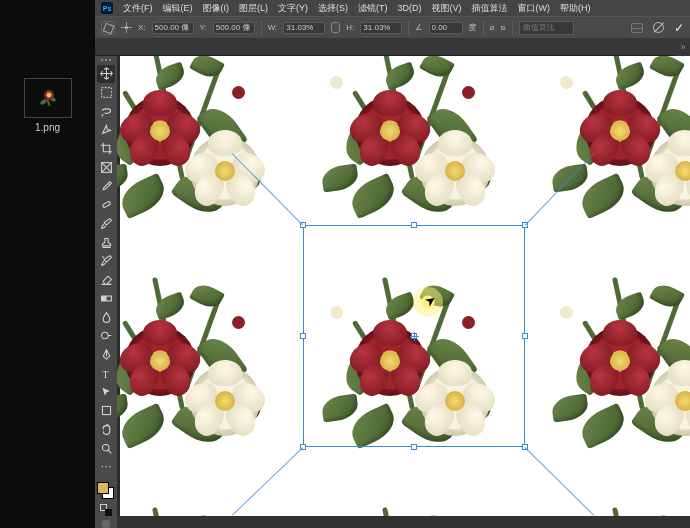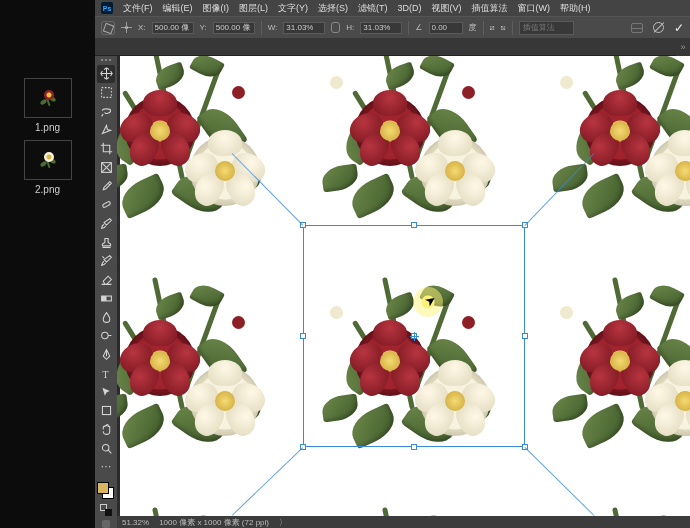--- a/index.html
+++ b/index.html
@@ -120,31 +120,20 @@
     <div class="box">
       <div class="rose red">
           <div class="stem"></div>
           <div class="leaf l1"></div>
           <div class="leaf l2"></div>
           <div class="flower"></div>
         </div>
     </div>
     <div>1.png</div>
   </div>
-  <div class="thumb" style="top:140px">
-    <div class="box">
-      <div class="rose white">
-          <div class="stem"></div>
-          <div class="leaf l1"></div>
-          <div class="leaf l2"></div>
-          <div class="flower"></div>
-        </div>
-    </div>
-    <div>2.png</div>
-  </div>
 </div>
 
 <div class="app">
 
   <div class="menubar">
     <div class="logo">Ps</div>
     <span>文件(F)</span>
     <span>编辑(E)</span>
     <span>图像(I)</span>
     <span>图层(L)</span>
@@ -536,19 +525,14 @@
           <div class="diag" style="left: 474px; top: 97px; width: 99.7246px; transform: rotate(133.781deg);"></div>
           <div class="diag" style="left: 112px; top: 459px; width: 98.3107px; transform: rotate(-43.7636deg);"></div>
           <div class="diag" style="left: 474px; top: 459px; width: 96.8762px; transform: rotate(-135.418deg);"></div>
         </div>
 
       <div class="cursor-spot" id="cursor-spot" style="left: 293px; top: 231px;"></div>
       <div class="cursor-arrow" id="cursor-arrow" style="left: 305px; top: 237px; transform: rotate(-35deg);">➤</div>
     </div>
   </div>
 
-  <div class="status">
-    <span>51.32%</span>
-    <span>1000 像素 x 1000 像素 (72 ppi)</span>
-    <span class="chev">〉</span>
-  </div>
 
 </div>
 
 </body></html>

